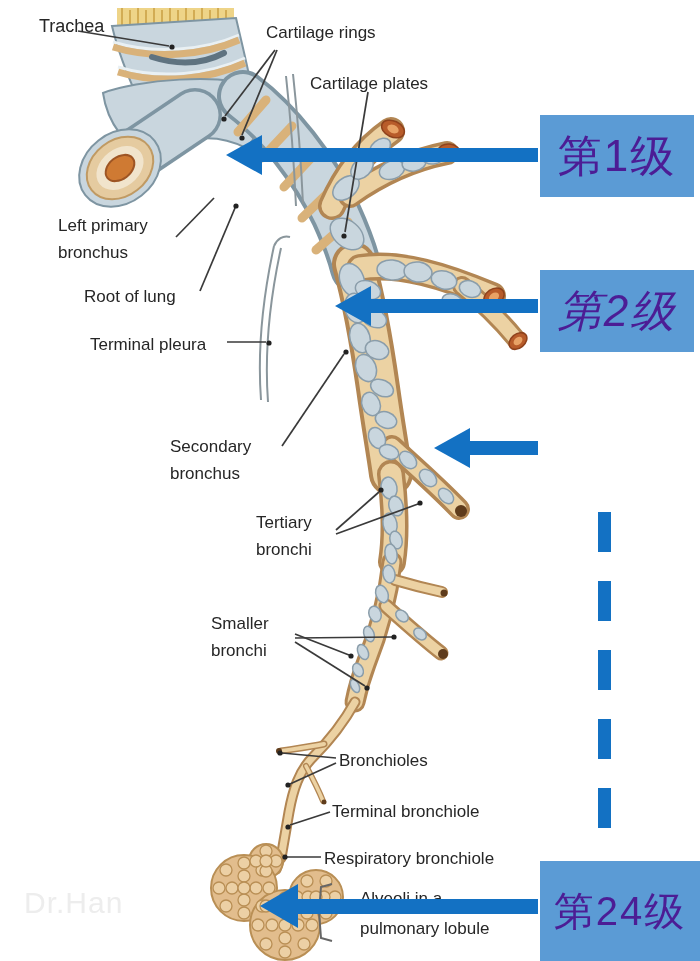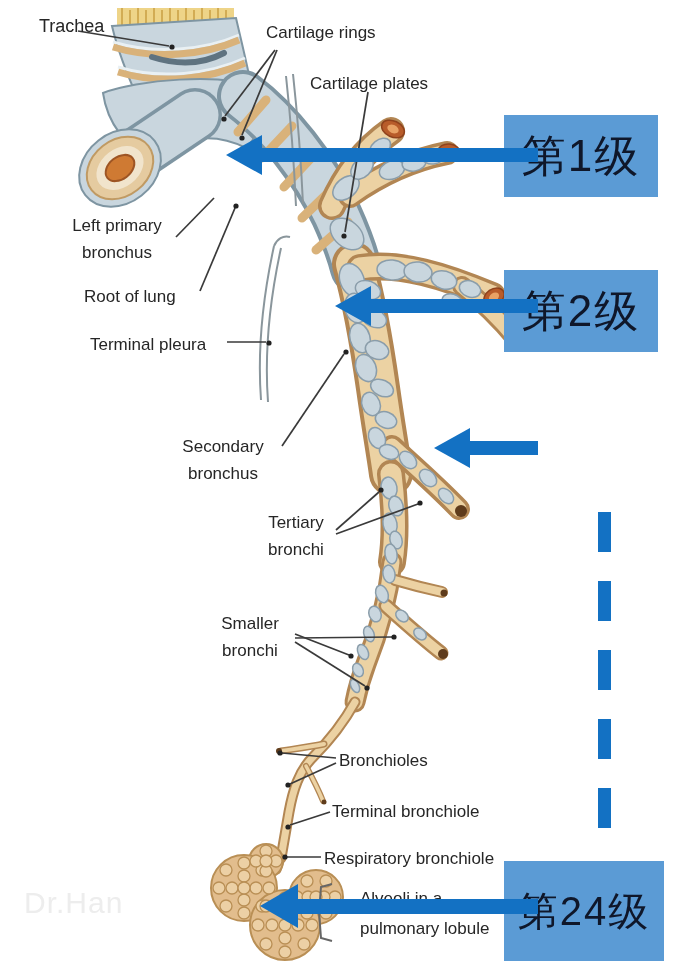--- a/index.html
+++ b/index.html
@@ -1,38 +1,38 @@
 <!DOCTYPE html>
 <html style="--box-blue: #5b9bd5; --arrow-blue: #1371c3;"><head>
 <meta charset="utf-8">
 <style>
   html,body{margin:0;padding:0;background:#fff;}
   .stage{position:relative;width:700px;height:961px;background:#ffffff;overflow:hidden;
          font-family:"Liberation Sans",sans-serif;}
   .stage svg.illus{position:absolute;left:0;top:0;z-index:1;}
   .lbl{position:absolute;z-index:2;color:#262626;font-size:17px;line-height:27px;white-space:nowrap;}
-  .lbl.wrap{white-space:normal;text-align:center;}
+  .lbl.wrap{white-space:normal;text-align:left;}
   #lbl-trachea{left:24px;top:13px;font-size:18px;margin-left:15px;}
   #lbl-cartilage-rings{left:266px;top:19px;}
   #lbl-cartilage-plates{left:310px;top:70px;}
   #lbl-left-primary{left:58px;top:212px;width:118px;}
   #lbl-root-of-lung{left:84px;top:283px;}
   #lbl-visceral-pleura{left:90px;top:331px;}
   #lbl-secondary{left:170px;top:433px;width:106px;}
   #lbl-tertiary{left:256px;top:509px;width:80px;}
   #lbl-smaller{left:211px;top:610px;width:78px;}
   #lbl-bronchioles{left:339px;top:747px;}
   #lbl-terminal{left:332px;top:798px;}
   #lbl-respiratory{left:324px;top:845px;}
   #lbl-alveoli{left:360px;top:884px;width:140px;white-space:normal;text-align:left;line-height:30px;}
-  .level-box{position:absolute;left:504px;width:154px;height:82px;z-index:4;
-             background:var(--box-blue,#5b9bd5);color:#0f172a;display:flex;align-items:center;
+  .level-box{position:absolute;left:540px;width:154px;height:82px;z-index:4;
+             background:var(--box-blue,#5b9bd5);color:#4c1d95;display:flex;align-items:center;
              justify-content:center;font-size:44px;letter-spacing:2px;}
   #level-1{top:115px;}
-  #level-2{top:270px;}
+  #level-2{top:270px;font-style:italic;}
   #level-3{top:409px;}
   #level-24{top:861px;height:101px;width:160px;font-size:40px;}
   .arrow{position:absolute;z-index:5;}
   .arrow .head{position:absolute;width:0;height:0;border-top:20px solid transparent;
                border-bottom:20px solid transparent;border-right:36px solid var(--arrow-blue,#1371c3);}
   .arrow .shaft{position:absolute;height:14px;background:var(--arrow-blue,#1371c3);}
   #arrow-1 .head{left:226px;top:135px;}
   #arrow-1 .shaft{left:258px;top:148px;width:280px;}
   #arrow-2 .head{left:335px;top:286px;}
   #arrow-2 .shaft{left:367px;top:299px;width:171px;}

